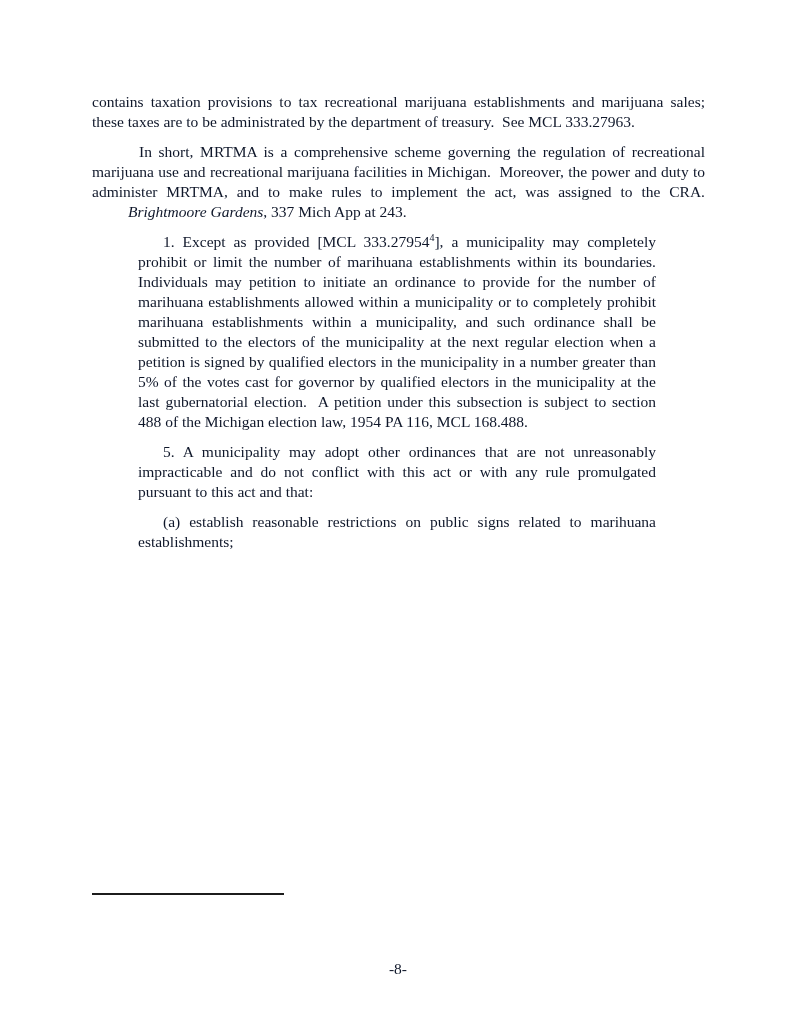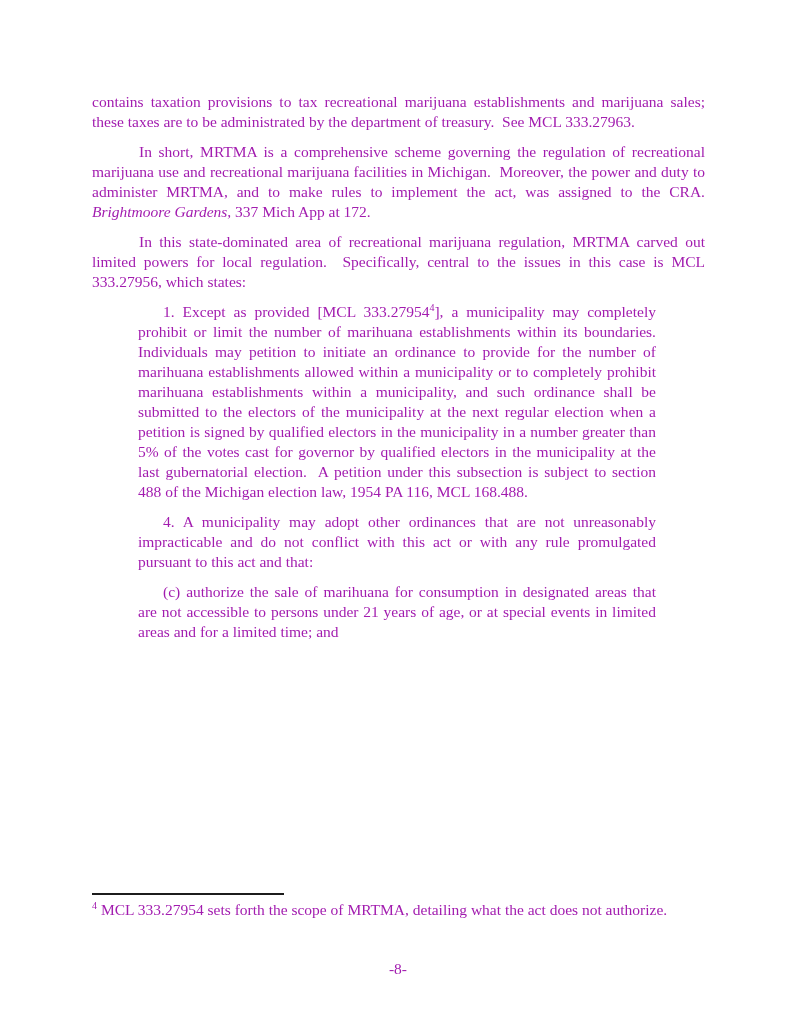--- a/index.html
+++ b/index.html
@@ -5,21 +5,21 @@
   html, body {
     margin: 0;
     padding: 0;
     background: #ffffff;
   }
   .page {
     position: relative;
     width: 796px;
     height: 1030px;
     background: #ffffff;
-    color: #a21caf;
+    color: #0f172a;
     font-family: "Liberation Serif", serif;
     font-size: 15.5px;
     line-height: 20px;
     overflow: hidden;
   }
   .content {
     position: absolute;
     top: 92px;
     left: 92px;
     width: 613px;
@@ -38,20 +38,21 @@
   .blockquote {
     margin-left: 46px;
     margin-right: 49px;
     font-family: Liberation Serif, serif;
   }
   .quote-para {
     text-indent: 25px;
   }
   .italic {
     font-style: italic;
+    margin-left: 36px;
   }
   sup.fn {
     font-size: 10px;
     line-height: 0;
     vertical-align: super;
   }
   .footnote-area {
     position: absolute;
     top: 893px;
     left: 92px;
@@ -81,39 +82,37 @@
 </style>
 </head>
 <body>
 
 <div class="page">
 
   <div class="content">
 
     <p class="no-indent">contains taxation provisions to tax recreational marijuana establishments and marijuana sales; these taxes are to be administrated by the department of treasury.  See MCL 333.27963.</p>
 
-    <p class="body-para"><span>In short, MRTMA is a comprehensive scheme governing the regulation of recreational marijuana use and recreational marijuana facilities in Michigan.  Moreover, the power and duty to administer MRTMA, and to make rules to implement the act, was assigned to the CRA. </span><span class="italic">Brightmoore Gardens</span><span>, 337 Mich App at 172.</span></p>
+    <p class="body-para"><span>In short, MRTMA is a comprehensive scheme governing the regulation of recreational marijuana use and recreational marijuana facilities in Michigan.  Moreover, the power and duty to administer MRTMA, and to make rules to implement the act, was assigned to the CRA. </span><span class="italic">Brightmoore Gardens</span><span>, 337 Mich App at 243.</span></p>
 
-    <p class="body-para">In this state-dominated area of recreational marijuana regulation, MRTMA carved out limited powers for local regulation.  Specifically, central to the issues in this case is MCL 333.27956, which states:</p>
 
     <div class="blockquote">
 
       <p class="quote-para"><span>1. Except as provided [MCL 333.27954</span><sup class="fn">4</sup><span>], a municipality may completely prohibit or limit the number of marihuana establishments within its boundaries.  Individuals may petition to initiate an ordinance to provide for the number of marihuana establishments allowed within a municipality or to completely prohibit marihuana establishments within a municipality, and such ordinance shall be submitted to the electors of the municipality at the next regular election when a petition is signed by qualified electors in the municipality in a number greater than 5% of the votes cast for governor by qualified electors in the municipality at the last gubernatorial election.  A petition under this subsection is subject to section 488 of the Michigan election law, 1954 PA 116, MCL 168.488.</span></p>
 
-      <p class="quote-para">4. A municipality may adopt other ordinances that are not unreasonably impracticable and do not conflict with this act or with any rule promulgated pursuant to this act and that:</p>
+      <p class="quote-para">5. A municipality may adopt other ordinances that are not unreasonably impracticable and do not conflict with this act or with any rule promulgated pursuant to this act and that:</p>
+
+      <p class="quote-para">(a) establish reasonable restrictions on public signs related to marihuana establishments;</p>
 
 
-
-      <p class="quote-para">(c) authorize the sale of marihuana for consumption in designated areas that are not accessible to persons under 21 years of age, or at special events in limited areas and for a limited time; and</p>
 
 
 
     </div>
   </div>
 
   <div class="footnote-area">
     <div class="footnote-rule"></div>
-    <p class="footnote-text"><sup class="fn">4</sup><span> MCL 333.27954 sets forth the scope of MRTMA, detailing what the act does not authorize.</span></p>
   </div>
 
   <div class="page-number">-8-</div>
 
 </div>
 
 </body></html>

